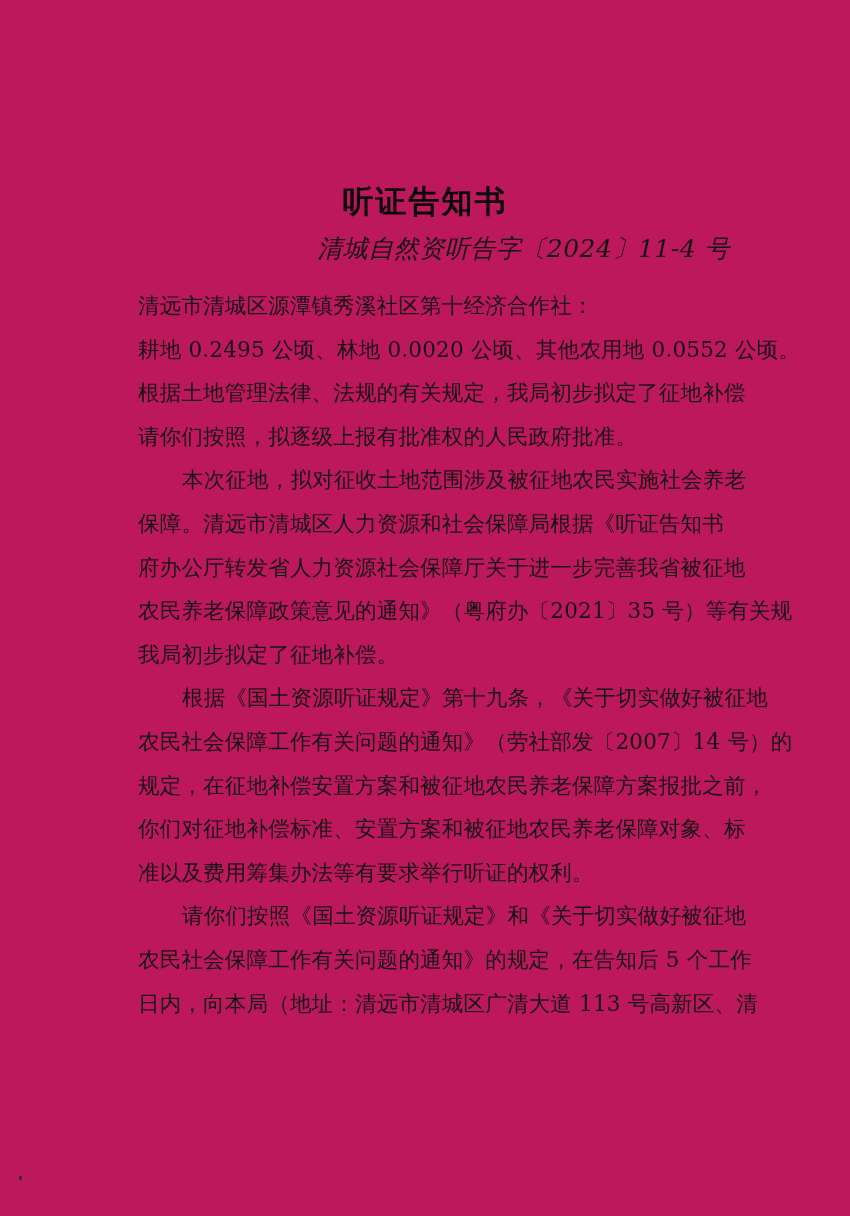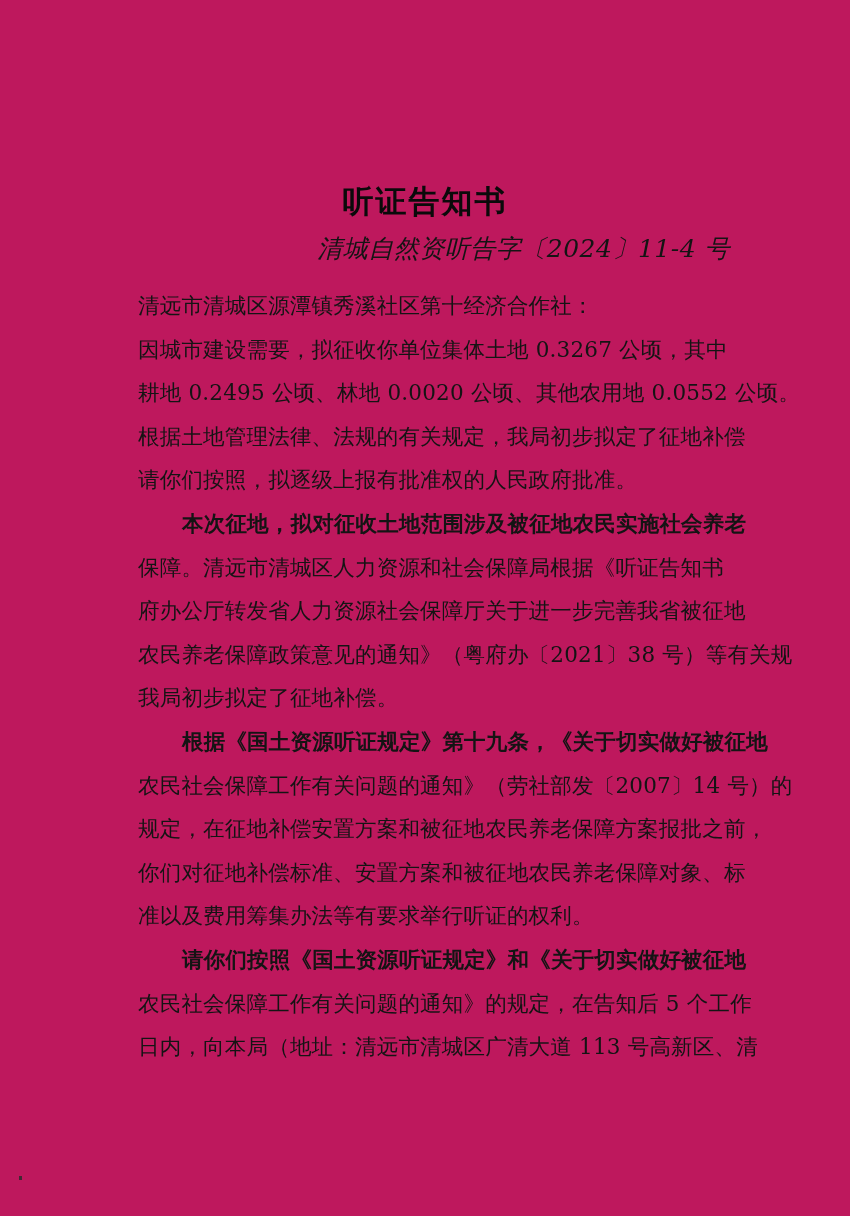--- a/index.html
+++ b/index.html
@@ -70,21 +70,21 @@
   }
 
   
   .tline.just {
     display: flex;
     justify-content: space-between;
     white-space: nowrap;
   }
   .tline.just > span { display: inline-block; }
 
-  .tline.indent { padding-left: 44px; font-weight: bold; }
+  .tline.indent { padding-left: 44px; }
 
   
   .speck {
     position: absolute;
     left: 19px;
     top: 1176px;
     width: 3px;
     height: 4px;
     background: #2b2b2b;
     opacity: 0.85;
@@ -96,31 +96,28 @@
 <div class="page">
 
   <h1 class="doc-title">听证告知书</h1>
 
   <div class="doc-number">清城自然资听告字〔2024〕11-4 号</div>
 
   <div class="body-block">
 
     <div class="tline">清远市清城区源潭镇秀溪社区第十经济合作社：</div>
 
-    <div class="tline just">
-      <span class="indent">因城市建设需要，拟征收你单位集体土地 0.3267 公顷，其中</span>
-    </div>
     <div class="tline">耕地 0.2495 公顷、林地 0.0020 公顷、其他农用地 0.0552 公顷。</div>
     <div class="tline">根据土地管理法律、法规的有关规定，我局初步拟定了征地补偿</div>
     <div class="tline">请你们按照，拟逐级上报有批准权的人民政府批准。</div>
 
     <div class="tline indent">本次征地，拟对征收土地范围涉及被征地农民实施社会养老</div>
     <div class="tline">保障。清远市清城区人力资源和社会保障局根据《听证告知书</div>
     <div class="tline">府办公厅转发省人力资源社会保障厅关于进一步完善我省被征地</div>
-    <div class="tline">农民养老保障政策意见的通知》（粤府办〔2021〕38 号）等有关规</div>
+    <div class="tline">农民养老保障政策意见的通知》（粤府办〔2021〕35 号）等有关规</div>
     <div class="tline">我局初步拟定了征地补偿。</div>
 
     <div class="tline indent">根据《国土资源听证规定》第十九条，《关于切实做好被征地</div>
     <div class="tline">农民社会保障工作有关问题的通知》（劳社部发〔2007〕14 号）的</div>
     <div class="tline">规定，在征地补偿安置方案和被征地农民养老保障方案报批之前，</div>
     <div class="tline">你们对征地补偿标准、安置方案和被征地农民养老保障对象、标</div>
     <div class="tline">准以及费用筹集办法等有要求举行听证的权利。</div>
 
     <div class="tline indent">请你们按照《国土资源听证规定》和《关于切实做好被征地</div>
     <div class="tline">农民社会保障工作有关问题的通知》的规定，在告知后 5 个工作</div>

